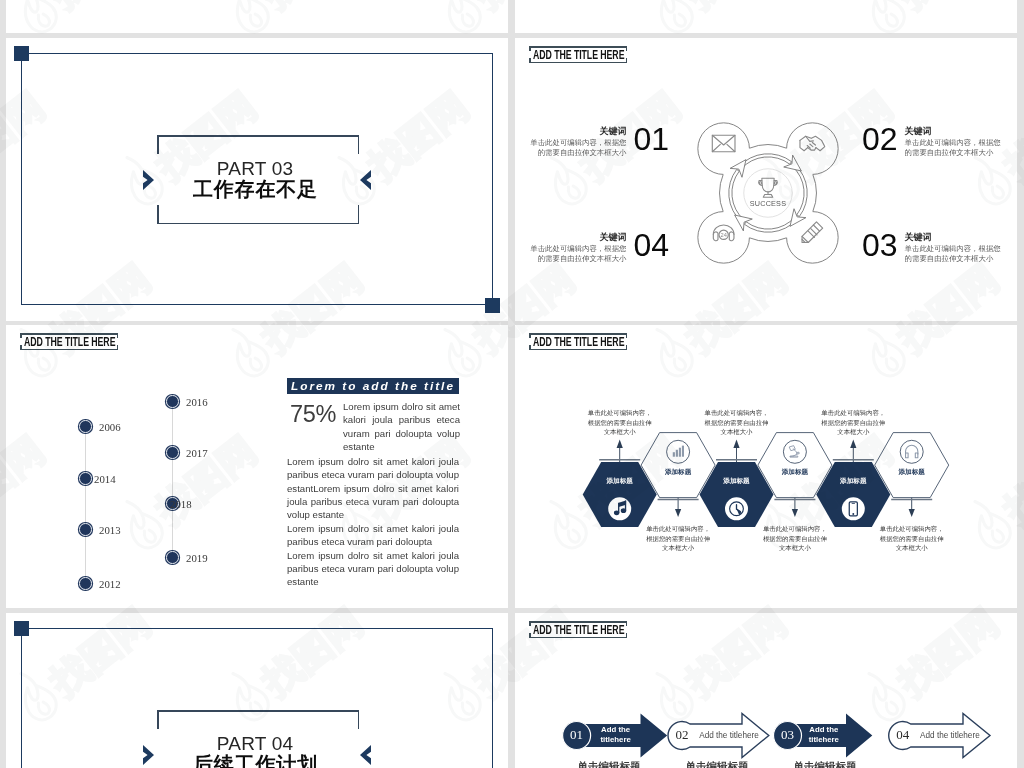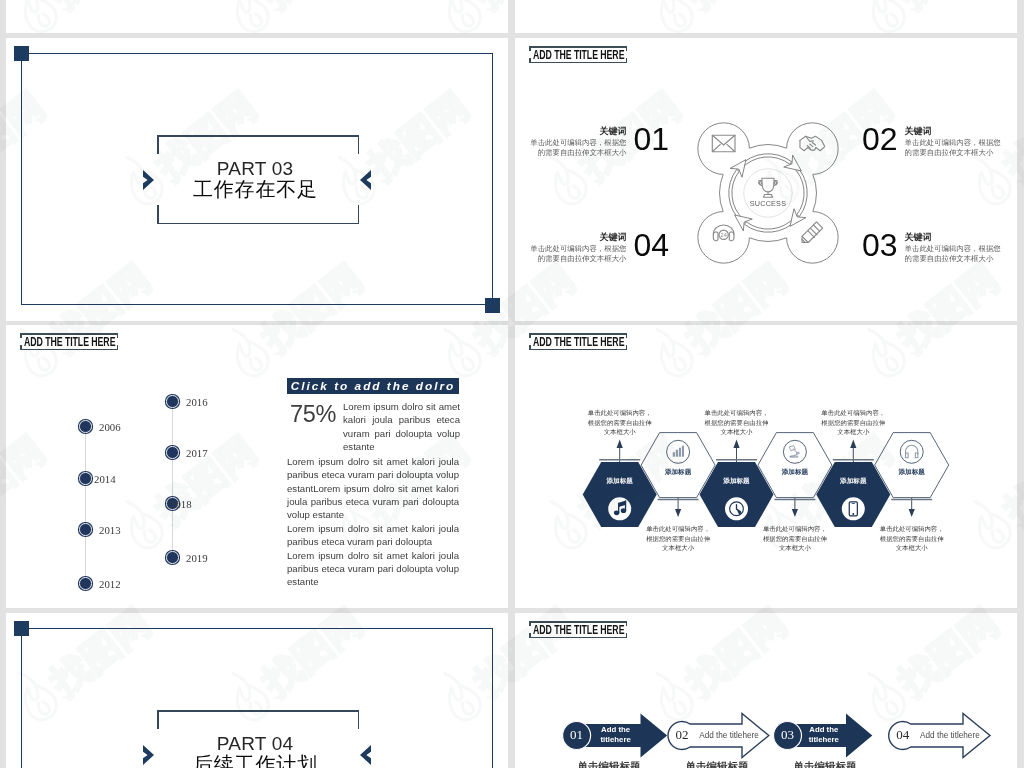--- a/index.html
+++ b/index.html
@@ -20,21 +20,21 @@
   .sq{position:absolute;width:15px;height:15px;background:#1d3a5f;}
   .sq.tl{left:8px;top:8px;}
   .sq.br{right:8px;bottom:8px;}
   .cover-box{position:absolute;left:151px;top:97px;width:202px;height:89px;
              box-sizing:border-box;}
   .cover-box .bside{position:absolute;width:1.5px;background:#36475a;height:19px;}
   .cover-box .hline{position:absolute;height:1.5px;background:#36475a;left:0;right:0;}
   .cover-text{position:absolute;left:-3px;right:3px;top:50%;transform:translateY(-53%);
               text-align:center;line-height:1.0;}
   .cover-en{font-size:19px;color:#262626;letter-spacing:.2px;font-weight:400;}
-  .cover-cn{font-size:20px;color:#0d0d0d;font-weight:400;letter-spacing:0.8px;margin-top:1px;text-indent:0.8px;}
+  .cover-cn{font-size:20px;color:#0d0d0d;font-weight:700;letter-spacing:0.8px;margin-top:1px;text-indent:0.8px;}
   .chev{position:absolute;top:131px;}
 
   
   .sect-title{position:absolute;left:14px;top:8px;height:17px;width:98px;box-sizing:border-box;white-space:nowrap;}
   .sect-title .tl{position:absolute;height:1.5px;background:#3d4d57;left:0;right:0;}
   .sect-title .vb{position:absolute;width:1.5px;background:#3d4d57;height:5px;}
   .sect-title span{display:block;font-size:13px;font-weight:700;color:#141414;
       letter-spacing:-0.1px;padding:1px 0 0 0;margin:0 4px;line-height:16px;
       font-family:"Liberation Sans",sans-serif;transform:scaleX(0.675);transform-origin:left center;width:132px;}
 
@@ -243,21 +243,21 @@
     <div>
       <div class="tl-node" style="left:160px;top:70px"></div>
       <div class="tl-year" style="left:180px;top:71px">2016</div>
       <div class="tl-node" style="left:160px;top:121px"></div>
       <div class="tl-year" style="left:180px;top:122px">2017</div>
       <div class="tl-node" style="left:160px;top:172px"></div>
       <div class="tl-year" style="left:164px;top:173px">2018</div>
       <div class="tl-node" style="left:160px;top:226px"></div>
       <div class="tl-year" style="left:180px;top:227px">2019</div>
     </div>
-    <div class="cta-bar" style="left:281px;top:53px;width:172px;height:16px;line-height:16px">Click to add the dolro</div>
+    <div class="cta-bar" style="left:281px;top:53px;width:172px;height:16px;line-height:16px">Lorem to add the title</div>
     <div class="pct" style="left:284px;top:76px">75%</div>
     <div class="ital" style="left:337px;top:75px;width:117px">Lorem ipsum dolro sit amet kalori joula paribus eteca vuram pari doloupta volup estante</div>
     <div class="ital" style="left:281px;top:130px;width:172px">Lorem ipsum dolro sit amet kalori joula paribus eteca vuram pari doloupta volup estantLorem ipsum dolro sit amet kalori joula paribus eteca vuram pari doloupta volup estante</div>
     <div class="ital" style="left:281px;top:197px;width:172px"><span>Lorem ipsum dolro sit amet kalori joula paribus eteca vuram pari doloupta</span><br><span>Lorem ipsum dolro sit amet kalori joula paribus eteca vuram pari doloupta volup estante</span></div>
   </div>
   <div class="slide c1 r2">
     <div class="sect-title">
       <div class="tl" style="top:0"></div>
         <div class="tl" style="bottom:0"></div>
       <div class="vb" style="left:0;top:0"></div>

